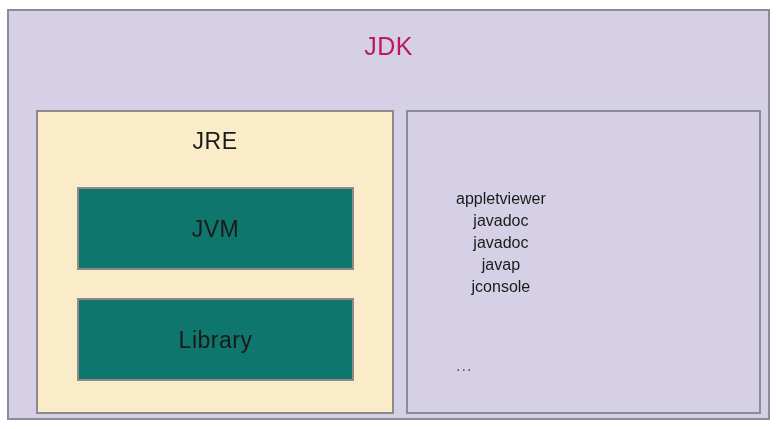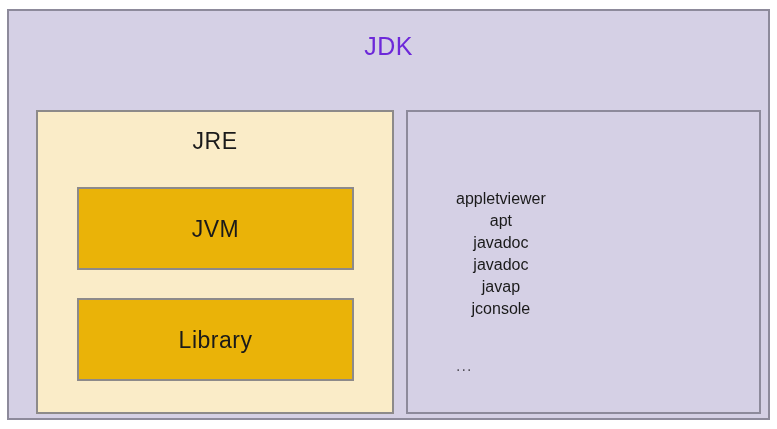--- a/index.html
+++ b/index.html
@@ -35,21 +35,21 @@
   }
 
   .jdk-title {
     position: absolute;
     left: 0;
     top: 20px;
     width: 100%;
     text-align: center;
     font-size: 25px;
     line-height: 30px;
-    color: #6d28d9;
+    color: #be185d;
     letter-spacing: 0.5px;
   }
 
   
   .jre-box {
     position: absolute;
     left: 27px;
     top: 99px;
     width: 358px;
     height: 304px;
@@ -69,21 +69,21 @@
     color: #1a1a1a;
     letter-spacing: 0.5px;
   }
 
   .inner-box {
     position: absolute;
     left: 39px;
     width: 277px;
     height: 83px;
     box-sizing: border-box;
-    background: #eab308;
+    background: #0f766e;
     border: 2px solid #8d8a8a;
     display: flex;
     align-items: center;
     justify-content: center;
   }
 
   .inner-box.jvm  { top: 75px; }
   .inner-box.library { top: 186px; }
 
   .inner-label {
@@ -162,21 +162,20 @@
 
       <div class="inner-box library">
         <span class="inner-label">Library</span>
       </div>
     </div>
 
     <div class="tools-box">
 
       <ul class="tools-list">
         <li>appletviewer</li>
-        <li>apt</li>
         <li>javadoc</li>
         <li>javadoc</li>
         <li>javap</li>
         <li>jconsole</li>
       </ul>
 
       <div class="tools-ellipsis">...</div>
     </div>
 
   </div>

